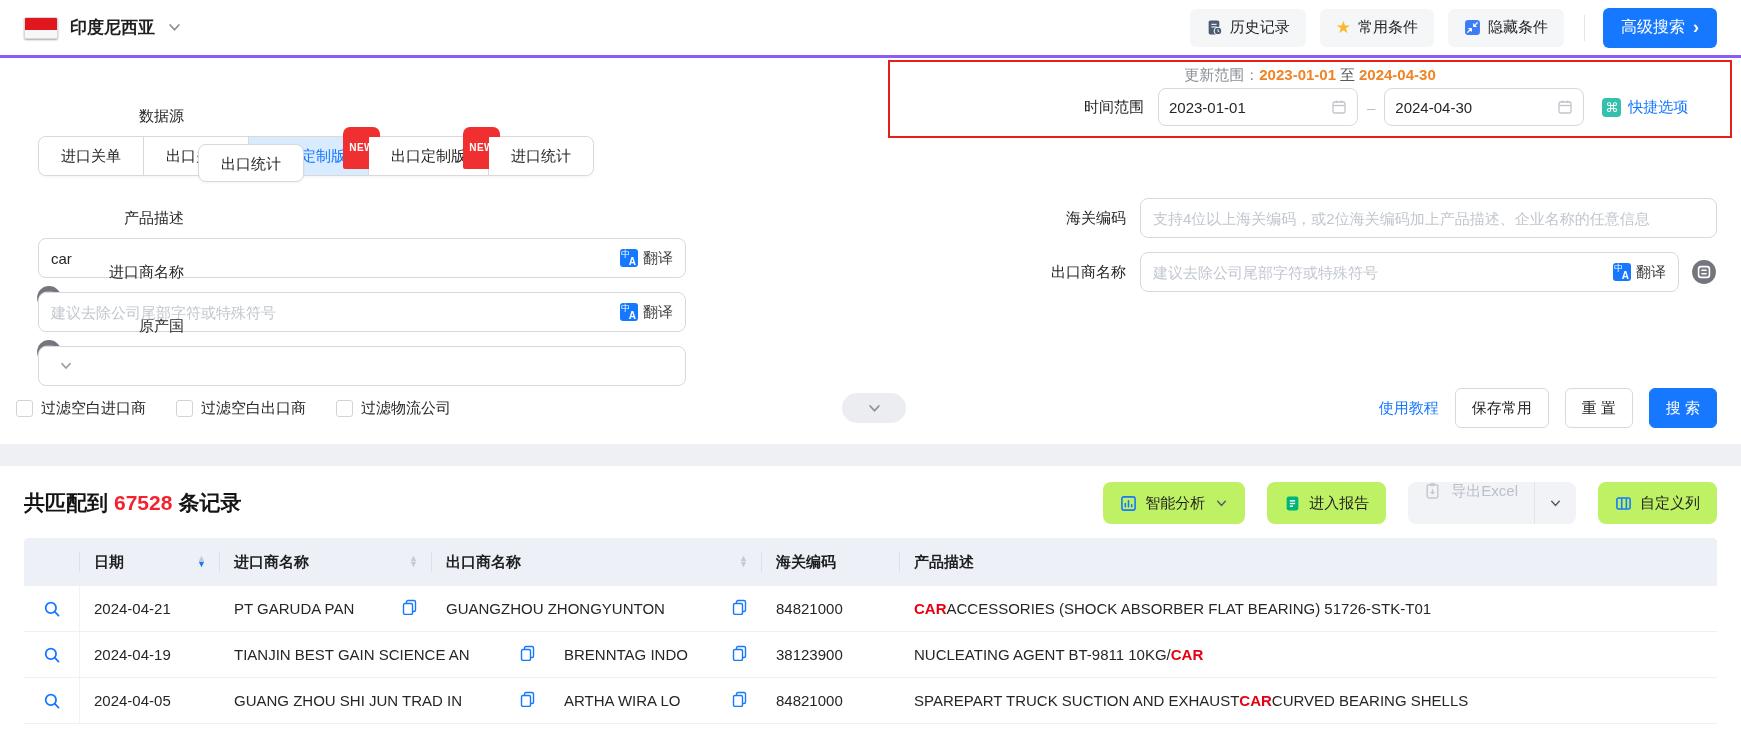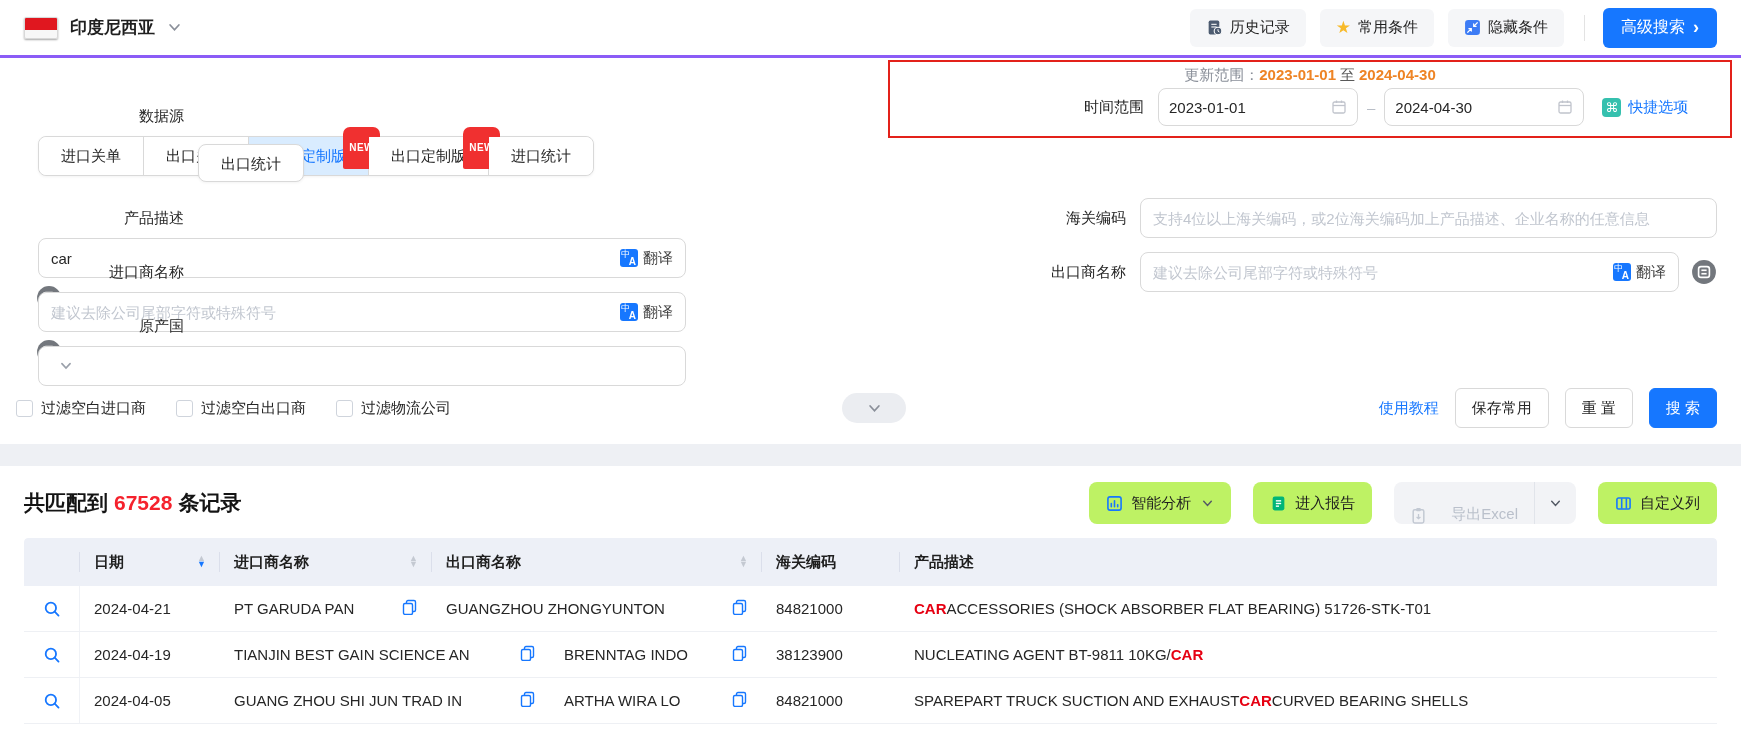--- a/index.html
+++ b/index.html
@@ -88,21 +88,21 @@
   .band{height:22px;background:#eef0f4;}
   .results{padding:0 24px;}
   .res-head{display:flex;align-items:center;justify-content:space-between;margin-top:12px;height:50px;}
   .count{font-size:21px;font-weight:700;color:#141414;}
   .count b{color:#f5222d;margin:0 6px;}
   .res-tools{display:flex;align-items:center;gap:22px;}
   .tbtn{display:flex;align-items:center;gap:8px;height:42px;padding:0 17px;background:#bef264;
     border-radius:8px;font-size:15px;color:#1f1f1f;cursor:pointer;border:none;font-family:inherit;}
   .tbtn .chev{margin-left:2px;}
   .export-group{display:flex;align-items:stretch;background:#f2f3f6;border-radius:8px;overflow:hidden;}
-  .export-main{display:flex;align-items:flex-end;gap:24px;padding:0 16px;height:42px;color:#bac0cb;cursor:not-allowed;}
+  .export-main{display:flex;align-items:flex-start;gap:10px;padding:0 16px;height:42px;color:#bac0cb;cursor:not-allowed;}
   .export-drop{display:flex;align-items:center;justify-content:center;width:42px;border-left:1px solid #e1e4ea;cursor:pointer;}
   
   .tbl{margin-top:10px;border-radius:4px 4px 0 0;overflow:hidden;}
   .thead{display:flex;background:#edf0f7;height:48px;align-items:center;border-radius:4px 4px 0 0;}
   .th{position:relative;display:flex;align-items:center;height:100%;padding:0 14px;font-weight:700;color:#1f1f1f;}
   .th:not(:last-child)::after{content:'';position:absolute;right:0;top:14px;bottom:14px;width:1px;background:#dbdfeb;}
   .trow{display:flex;align-items:center;height:46px;border-bottom:1px solid #eef0f4;background:#fff;}
   .td{display:flex;align-items:center;height:100%;padding:0 14px;overflow:hidden;white-space:nowrap;}
   .c1{width:56px;flex:none;justify-content:center;}
   .c2{width:140px;flex:none;}

